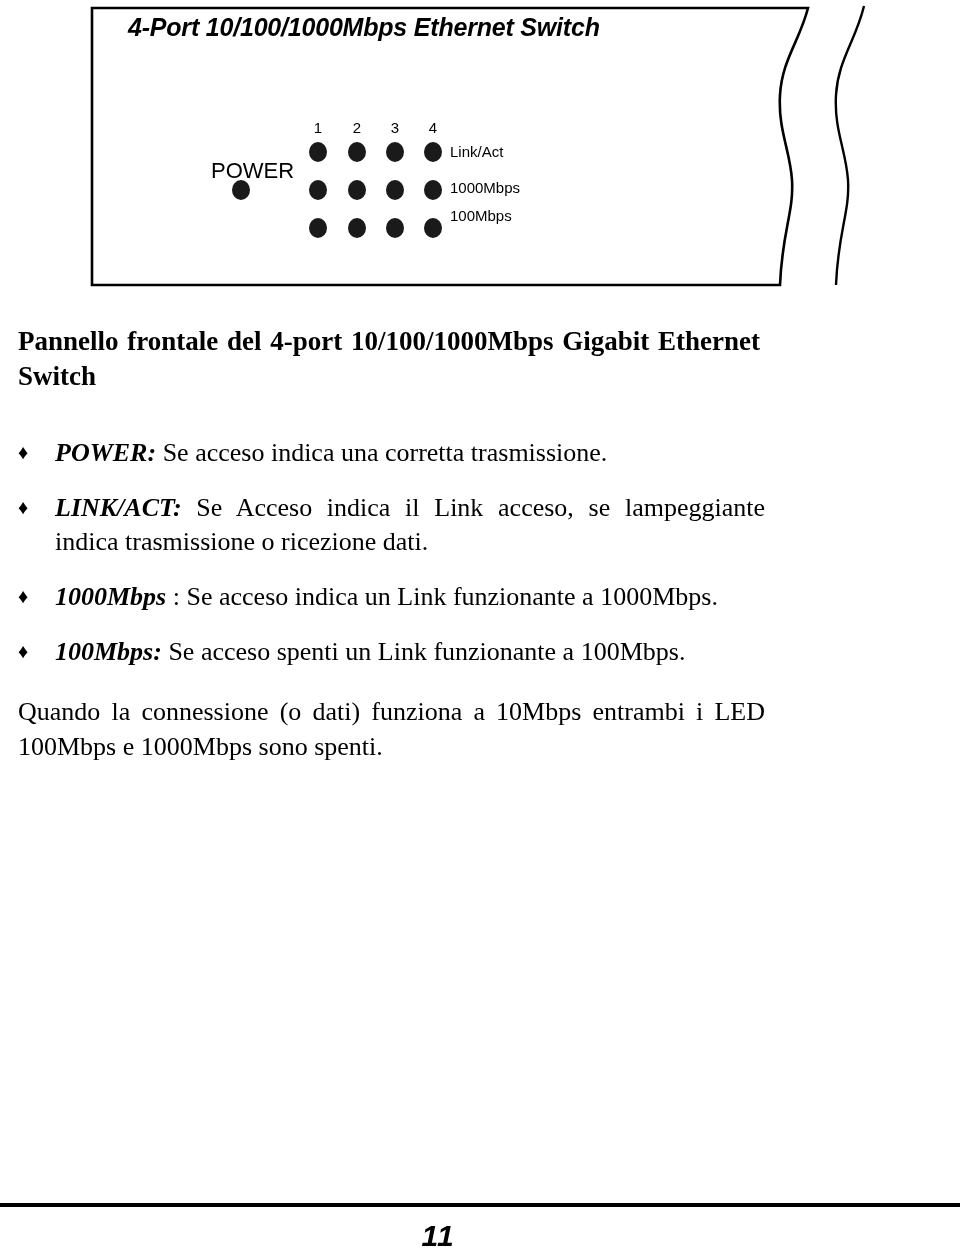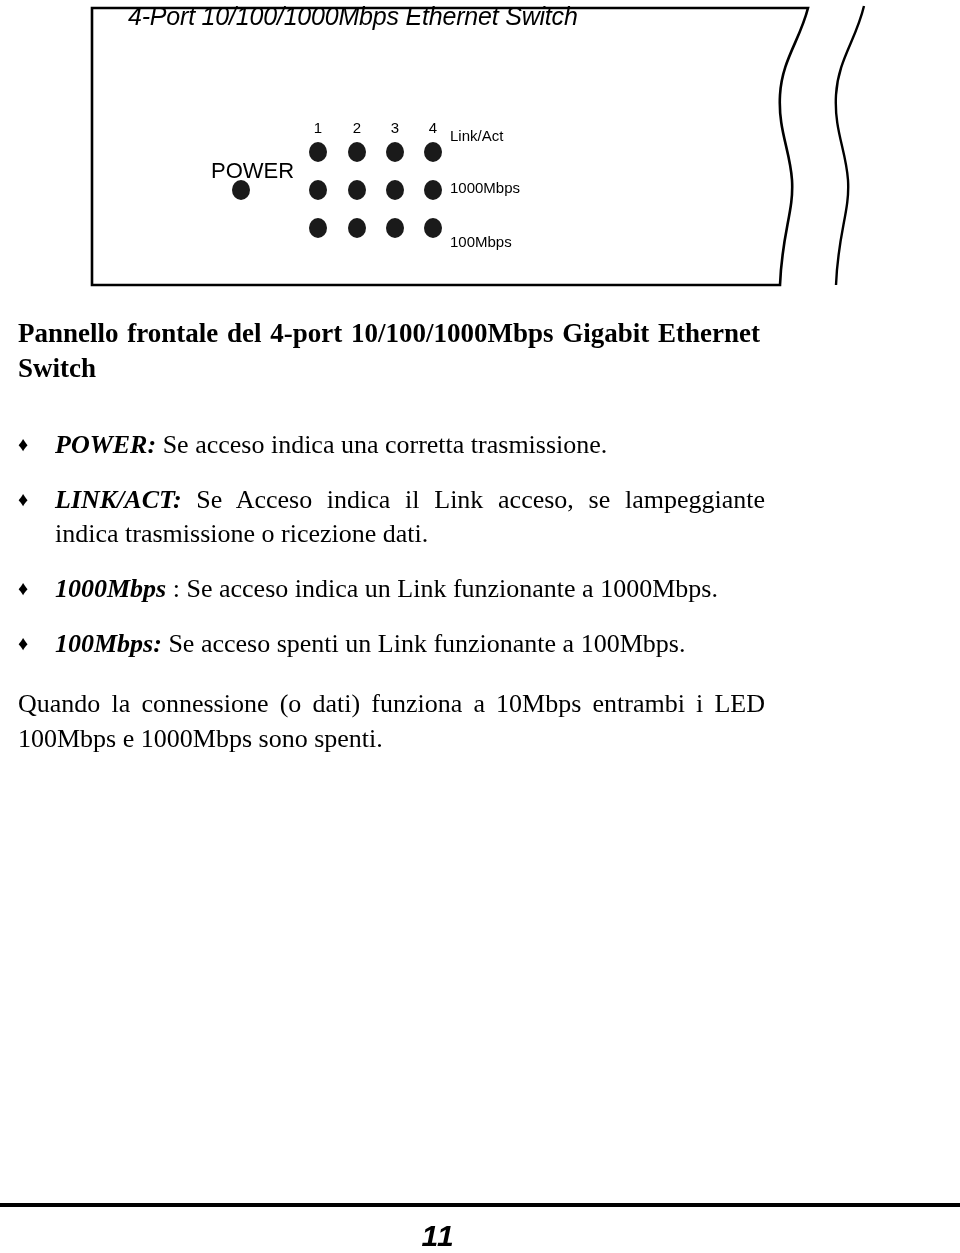--- a/index.html
+++ b/index.html
@@ -31,51 +31,51 @@
   }
   .fig-text {
     position: absolute;
     font-family: "Liberation Sans", "DejaVu Sans", sans-serif;
     color: #000000;
     white-space: nowrap;
     line-height: 1;
   }
   #panel-title {
     left: 128px;
-    top: 4px;
+    top: 15px;
     font-size: 25px;
-    font-weight: normal;
+    font-weight: bold;
     font-style: italic;
     letter-spacing: -0.2px;
   }
   .port-num {
     font-size: 15px;
     top: 120px;
     width: 20px;
     text-align: center;
     margin-left: -10px;
   }
   #power-label {
     left: 211px;
     top: 160px;
     font-size: 22px;
   }
   .row-label {
     font-size: 15px;
     left: 450px;
   }
-  #row-label-0 { top: 128px; }
+  #row-label-0 { top: 144px; }
   #row-label-1 { top: 180px; }
-  #row-label-2 { top: 234px; }
+  #row-label-2 { top: 208px; }
 
   
   #doc-body {
     position: absolute;
     left: 0;
-    top: 300px;
+    top: 308px;
     width: 960px;
   }
   h1#section-heading {
     margin: 16px 0 0 0;
     padding: 0 200px 0 18px;
     font-size: 27px;
     font-weight: bold;
     line-height: 1.30;
     text-align: justify;
     text-align-last: left;

